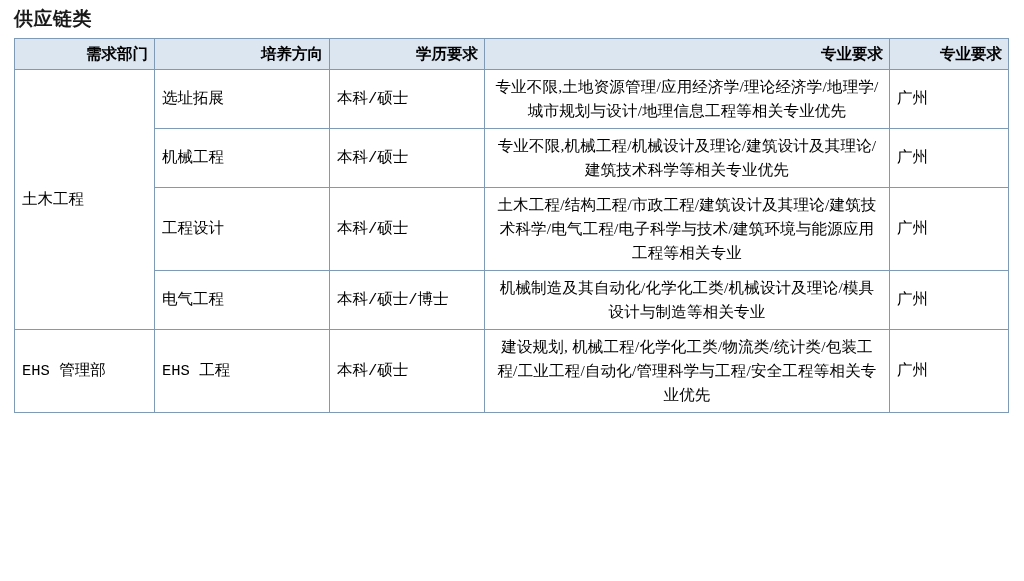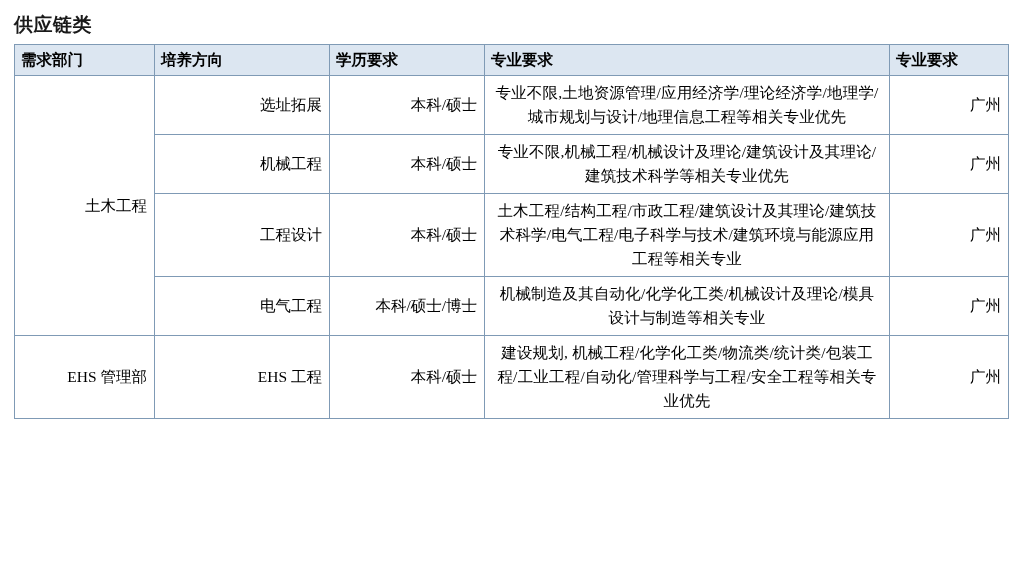--- a/index.html
+++ b/index.html
@@ -17,55 +17,56 @@
   .page {
     width: 1024px;
     padding: 0;
     box-sizing: border-box;
   }
   .doc-title {
     font-family: "Liberation Sans", sans-serif;
     font-size: 19px;
     font-weight: 700;
     color: #1a1a1a;
-    padding: 12px 0 6px 14px;
+    padding: 6px 0 6px 14px;
     letter-spacing: 0.5px;
   }
   table.job-table {
     border-collapse: collapse;
     table-layout: fixed;
     width: 994px;
     margin-left: 14px;
     border: 1px solid #7f9ab5;
   }
   table.job-table th,
   table.job-table td {
     border: 1px solid #7f9ab5;
     font-size: 15.5px;
     line-height: 1.55;
     vertical-align: middle;
     padding: 5px 7px;
     box-sizing: border-box;
   }
   table.job-table thead th {
     background: #dce6f1;
-    text-align: left;
+    text-align: right;
     font-weight: 700;
     height: 28px;
     padding: 3px 6px;
     font-size: 15.5px;
   }
   .col-dept   { width: 140px; }
   .col-track  { width: 175px; }
   .col-edu    { width: 155px; }
   .col-major  { width: 405px; }
   .col-loc    { width: 119px; }
 
   td.c-center {
-    text-align: right;
+    text-align: left;
+    font-family: Liberation Mono, monospace;
   }
   td.c-major {
     text-align: center;
     letter-spacing: 0.2px;
   }
   .nowrap-cell {
     white-space: nowrap;
   }
 </style>
 </head>

